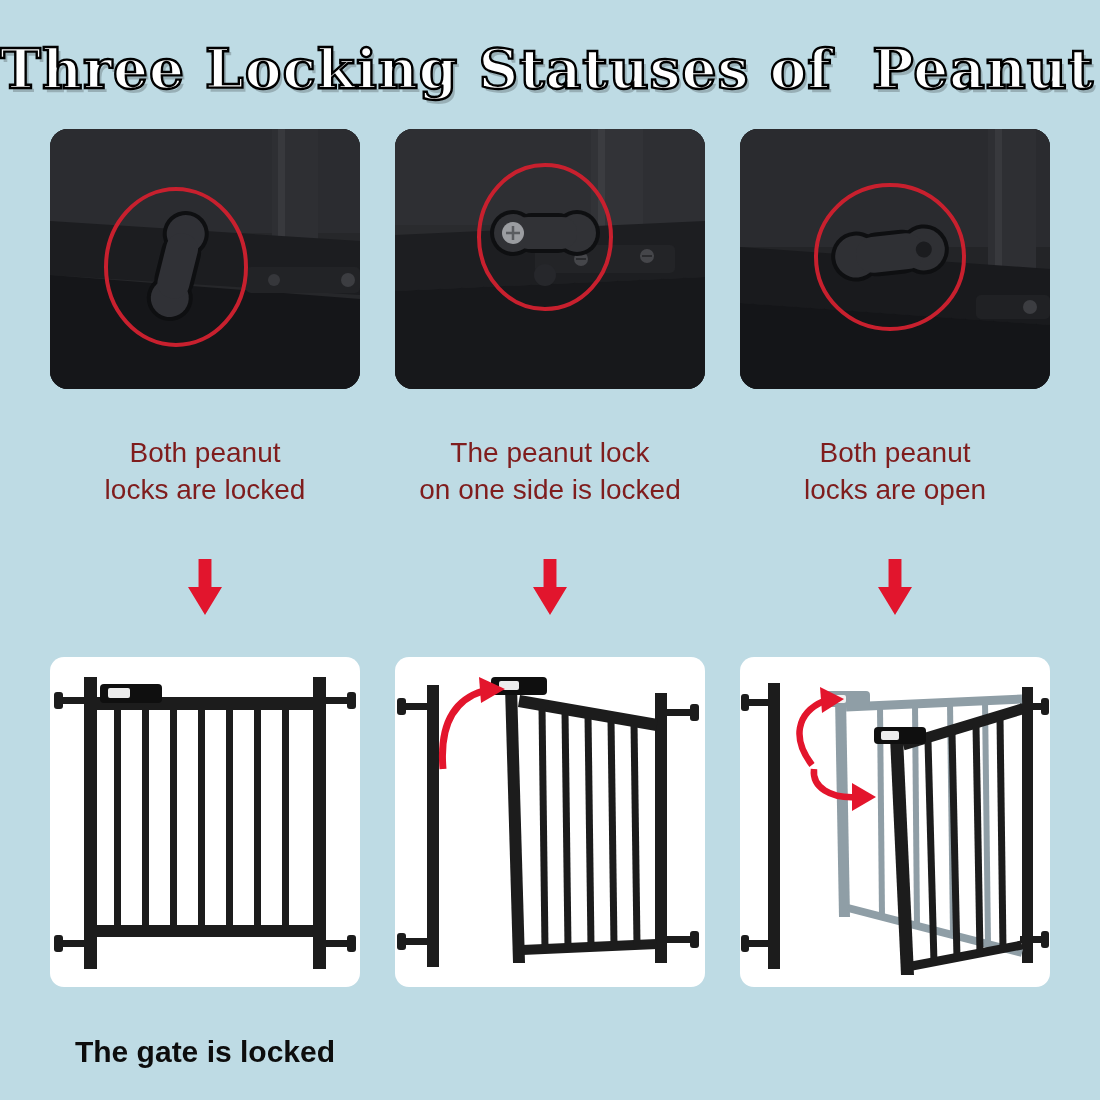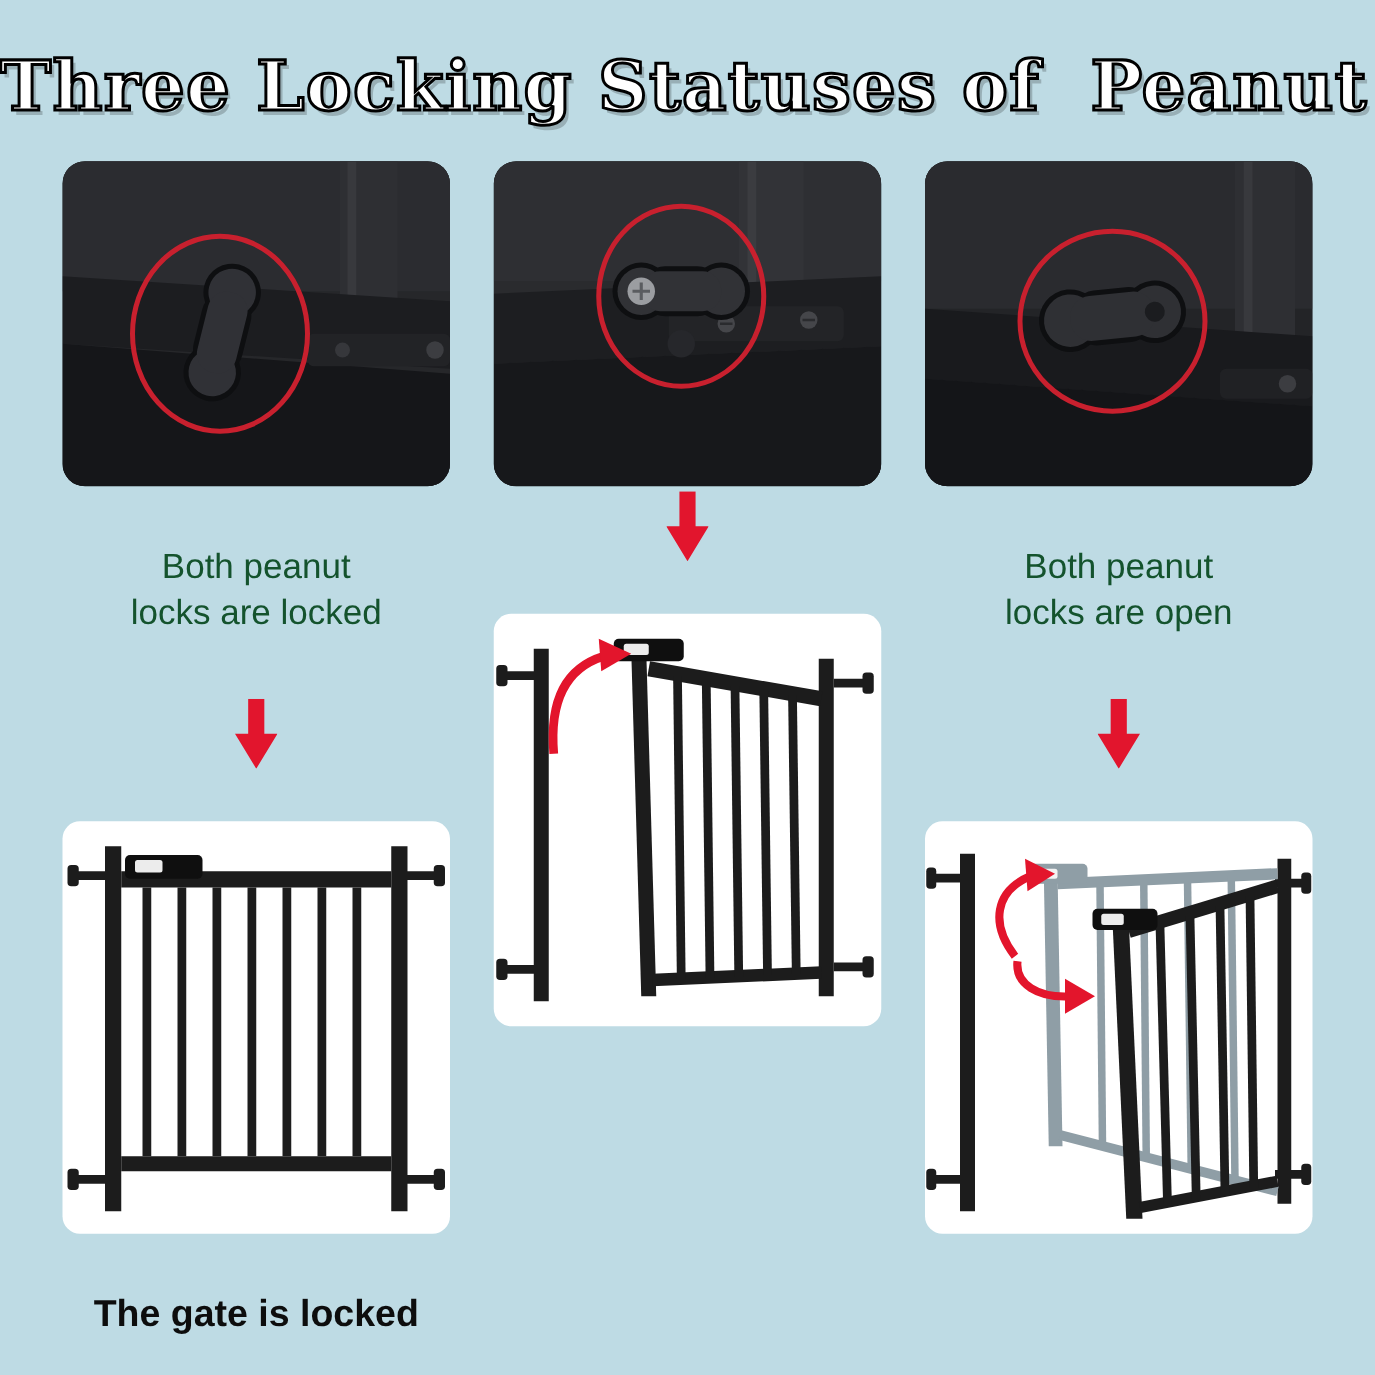--- a/index.html
+++ b/index.html
@@ -26,21 +26,21 @@
   }
   .col{display:flex;flex-direction:column;align-items:center;}
   .photo{
     width:310px;height:260px;border-radius:18px;overflow:hidden;
     background:#232427;margin:0;flex:none;
   }
   .photo svg{display:block;width:100%;height:100%;}
   .lock-caption{
     height:110px;display:flex;align-items:center;justify-content:center;
     text-align:center;white-space:pre-line;
-    font-size:28px;line-height:1.32;font-weight:500;color:#14532d;
+    font-size:28px;line-height:1.32;font-weight:500;color:#7f1d1d;
   }
   .arrow-zone{height:82px;display:flex;align-items:flex-start;justify-content:center;padding-top:4px;}
   .down-arrow{
     width:34px;height:56px;background:var(--accent,#e2152d);
     clip-path:polygon(31% 0,69% 0,69% 50%,100% 50%,50% 100%,0 50%,31% 50%);
   }
   .gate-card{
     width:310px;height:330px;background:#ffffff;border-radius:14px;
     overflow:hidden;flex:none;
   }
@@ -153,20 +153,22 @@
             </g>
             <g>
               <circle cx="118" cy="104" r="11" fill="#9b9da1"></circle>
               <line x1="111" y1="104" x2="125" y2="104" stroke="#5a5c60" stroke-width="2.5"></line>
               <line x1="118" y1="97" x2="118" y2="111" stroke="#5a5c60" stroke-width="2.5"></line>
             </g>
           </g>
           <ellipse cx="150" cy="108" rx="66" ry="72" fill="none" stroke="#c8202e" stroke-width="4"></ellipse>
         </svg>
       </figure>
+      <p class="lock-caption">The peanut lock
+on one side is locked</p>
       <div class="arrow-zone">
         <div class="down-arrow"></div>
       </div>
       <figure class="gate-card">
         <svg viewBox="0 0 310 330">
           <g fill="#1c1c1c">
             <rect x="8" y="46" width="26" height="7"></rect>
               <rect x="2" y="41" width="9" height="17" rx="3"></rect>
             <rect x="8" y="281" width="26" height="7"></rect>
               <rect x="2" y="276" width="9" height="17" rx="3"></rect>

